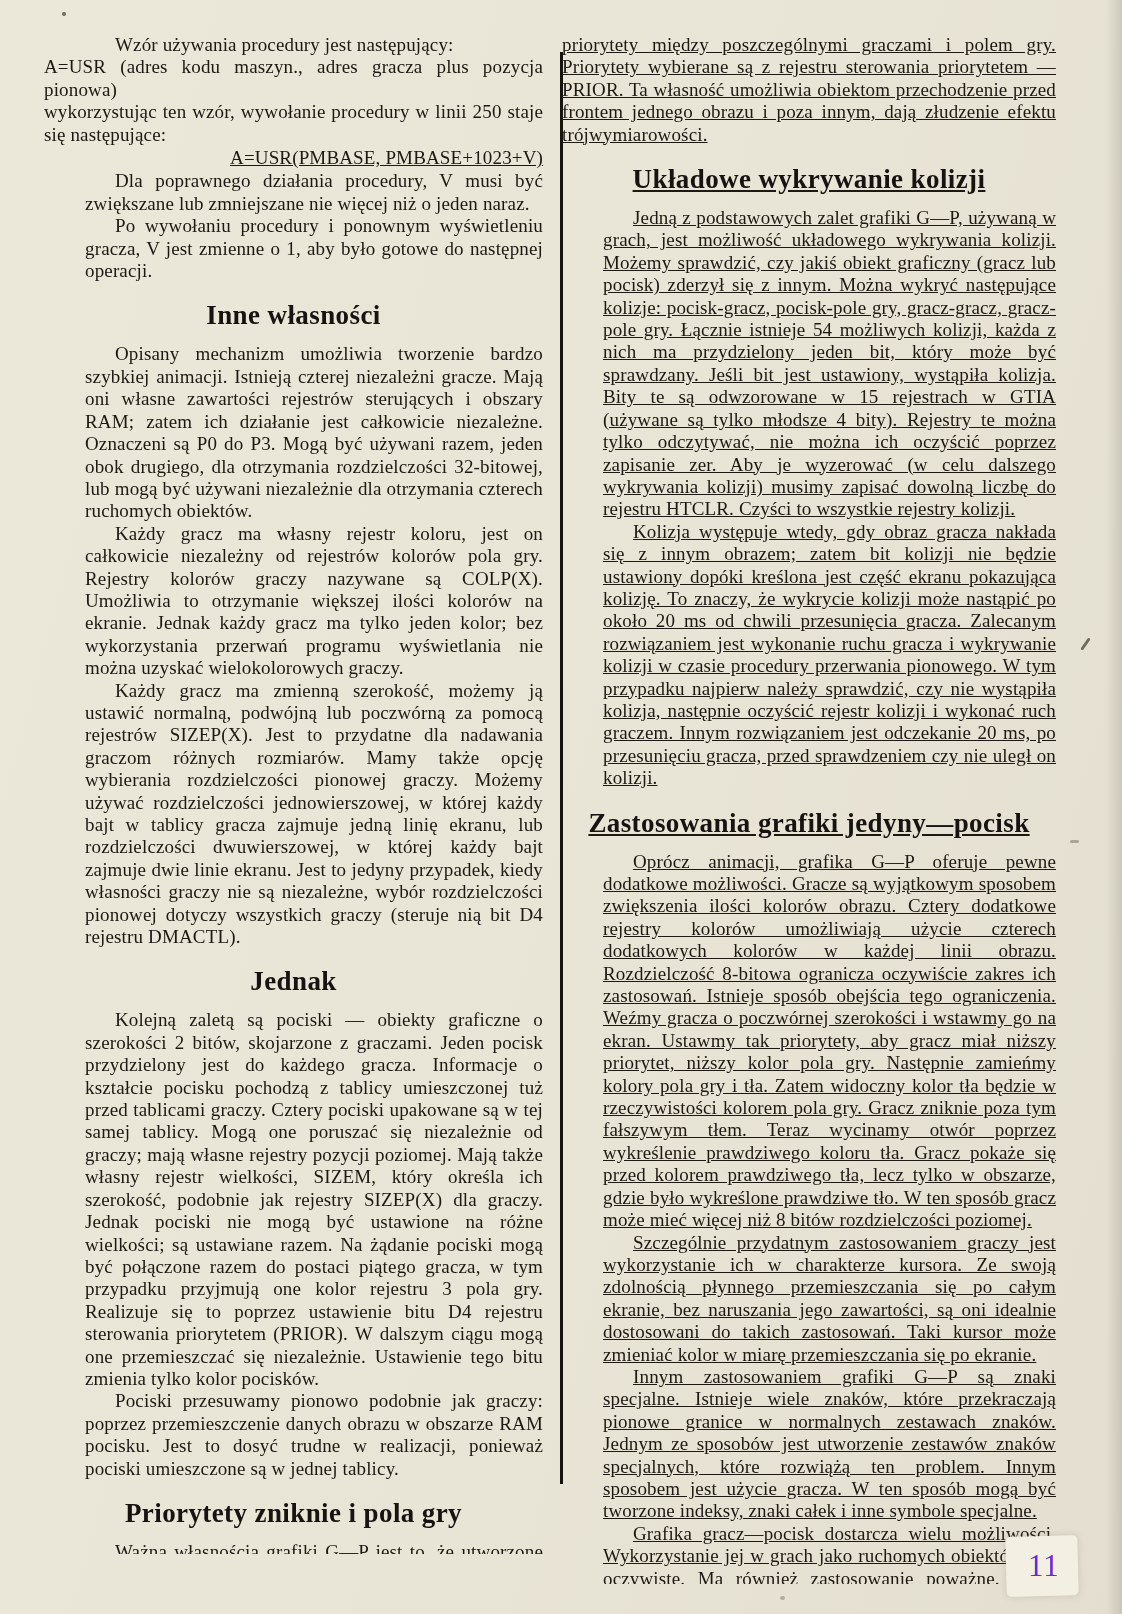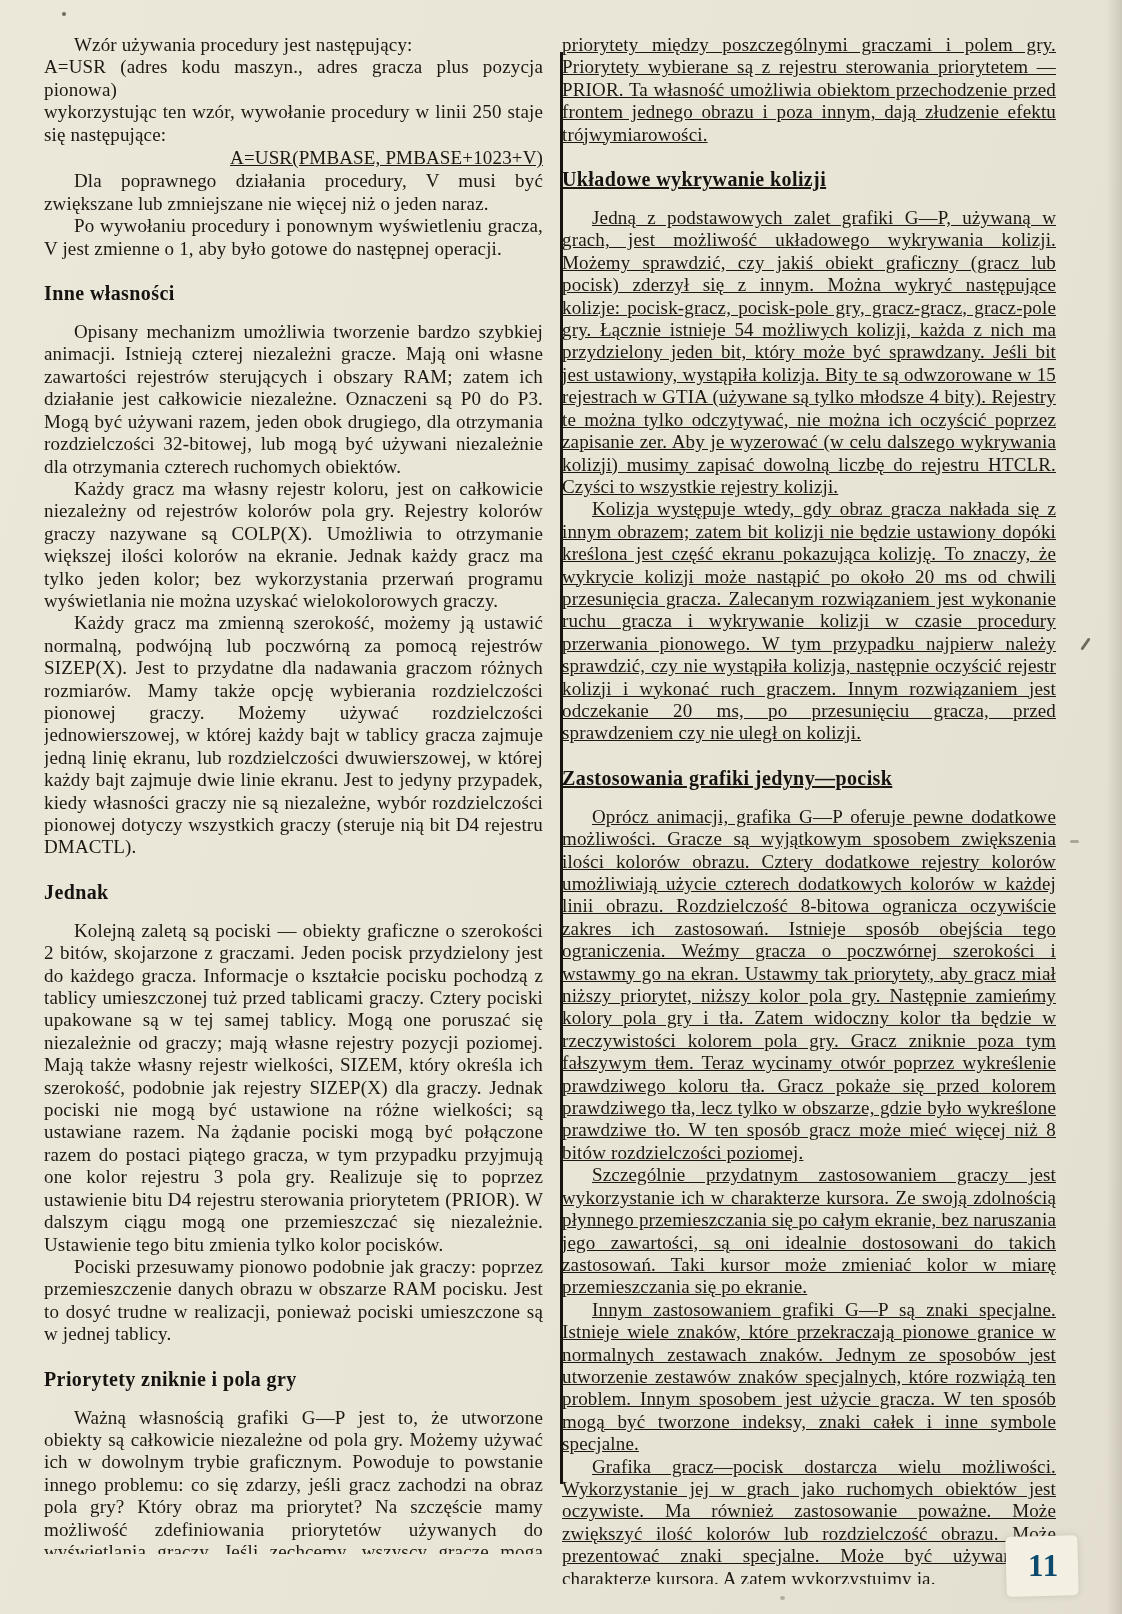--- a/index.html
+++ b/index.html
@@ -18,43 +18,43 @@
   }
   .column{
     position:absolute;top:34px;
     font-size:19px;line-height:22.4px;
     letter-spacing:0.15px;
     text-align:justify;
   }
   .col-left{left:44px;width:499px;height:1520px;overflow:hidden;}
   .col-right{left:562px;width:494px;height:1550px;overflow:hidden;text-decoration:underline;}
   .column p{margin:0;}
-  .column p.indent{text-indent:30px;}
+  .column p.indent{text-indent:30px;margin-left:41px;}
   .column p.flush{text-indent:0;}
   .column p.center{text-align:right;text-indent:0;margin:1px 0;text-decoration:underline;}
   .column h2{
     margin:17px 0 12px 0;
-    font-size:20px;line-height:32px;
-    font-weight:bold;
+    font-size:27px;line-height:32px;
+    text-align:center;font-weight:bold;
     letter-spacing:0.4px;color:#171310;
     text-indent:0;
   }
   .gutter-rule{
     position:absolute;left:560px;top:52px;
     width:3px;height:1432px;background:#17130e;
   }
   .pageno-patch{
     position:absolute;left:1006px;top:1536px;
     width:72px;height:60px;background:#f3efe2;
     border-radius:5px;transform:rotate(-1.5deg);
     box-shadow:0 0 6px rgba(120,112,92,0.25);
   }
   .pageno{
     position:absolute;left:1028px;top:1548px;
-    font-weight:bold;font-size:31px;color:#0c4a6e;
+    font-weight:normal;font-size:31px;color:#6d28d9;
     letter-spacing:1px;
   }
   .speck{position:absolute;background:#6f6a5c;border-radius:50%;}
   .speck.s1{left:62px;top:12px;width:4px;height:4px;}
   .speck.s2{left:1084px;top:637px;width:3px;height:14px;transform:rotate(35deg);border-radius:2px;}
   .speck.s3{left:1070px;top:840px;width:9px;height:3px;border-radius:2px;opacity:.5;}
   .speck.s4{left:780px;top:1596px;width:5px;height:4px;opacity:.45;}
 </style>
 </head>
 <body>

